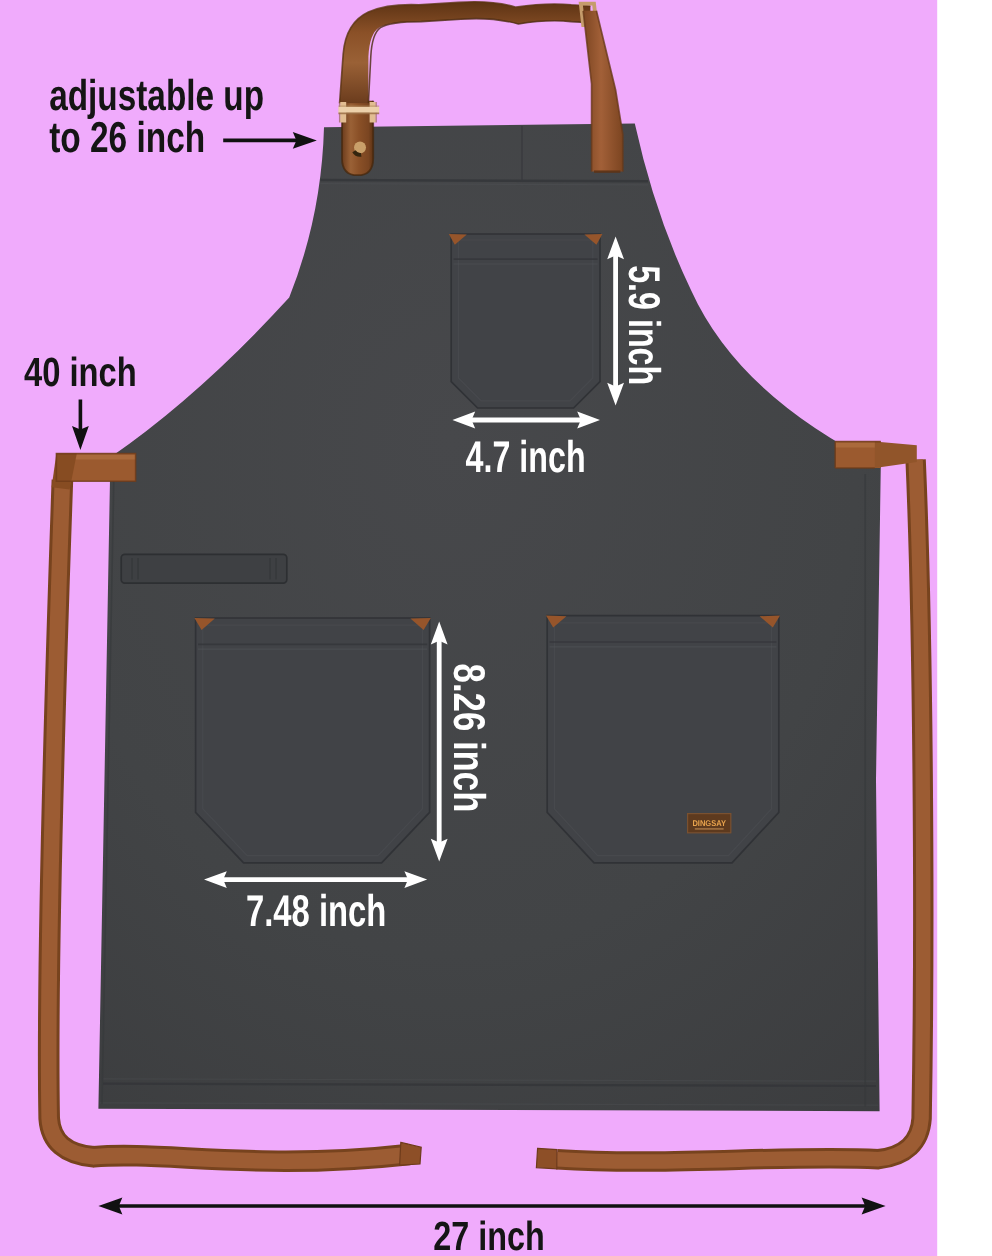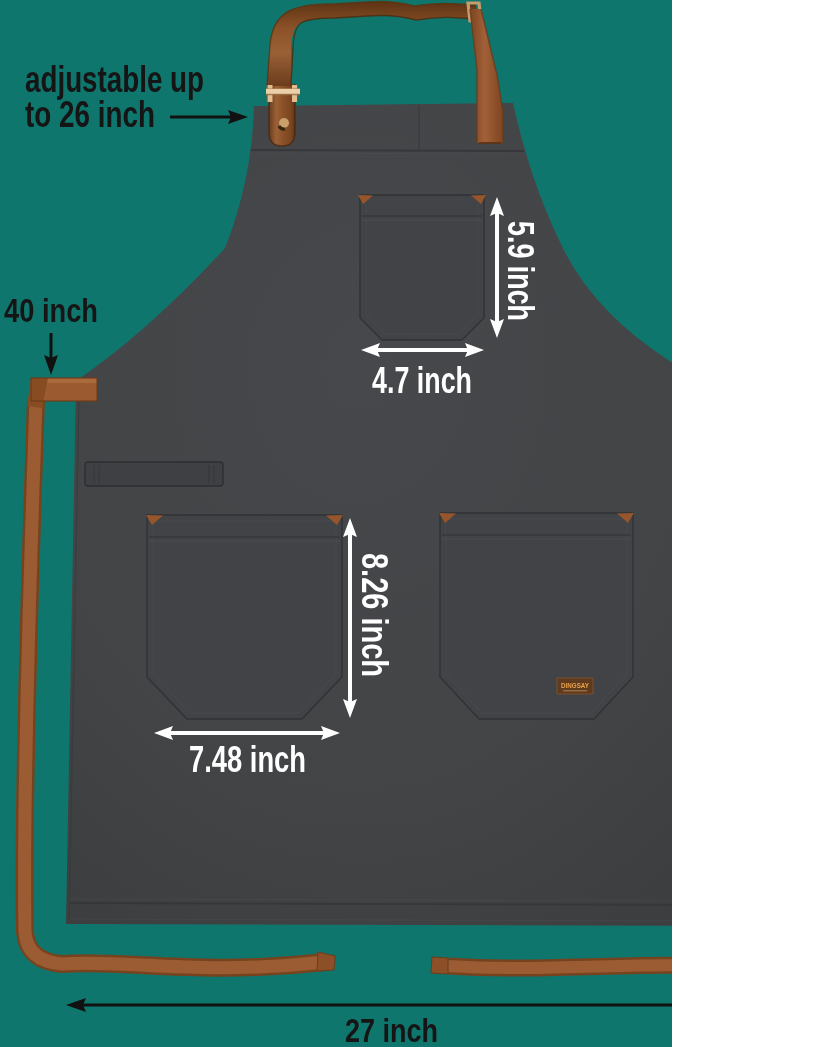--- a/index.html
+++ b/index.html
@@ -1,17 +1,17 @@
 <!DOCTYPE html>
 <html><head>
 <meta charset="utf-8">
 <style>
   html,body{margin:0;padding:0;background:#ffffff;}
-  .stage{position:relative;width:672px;height:1047px;overflow:hidden;background:#0f766e;
-         font-family:"Liberation Sans",sans-serif;}
+  .stage{position:relative;width:765px;height:1047px;overflow:hidden;background:#f0abfc;
+         font-family:"Liberation Sans",sans-serif;padding-left:16px;}
   svg{display:block}
   text{font-family:"Liberation Sans",sans-serif;font-weight:bold;}
 </style>
 </head>
 <body>
 <div class="stage">
 <svg width="827" height="1047" viewBox="0 0 827 1047">
 <defs>
   <radialGradient id="apronG" cx="0.45" cy="0.32" r="0.95">
     <stop offset="0" stop-color="#47484b"></stop>

